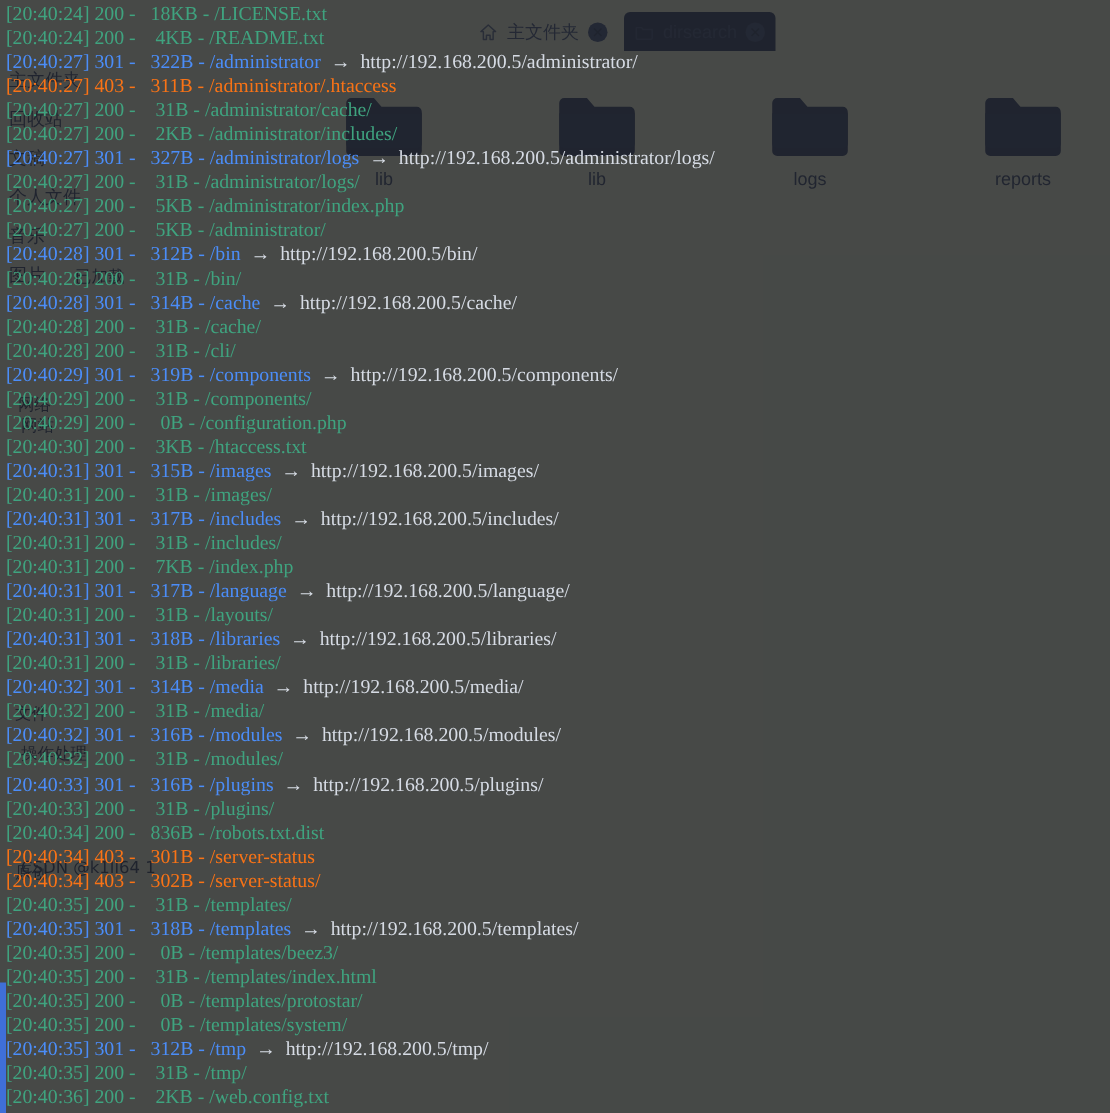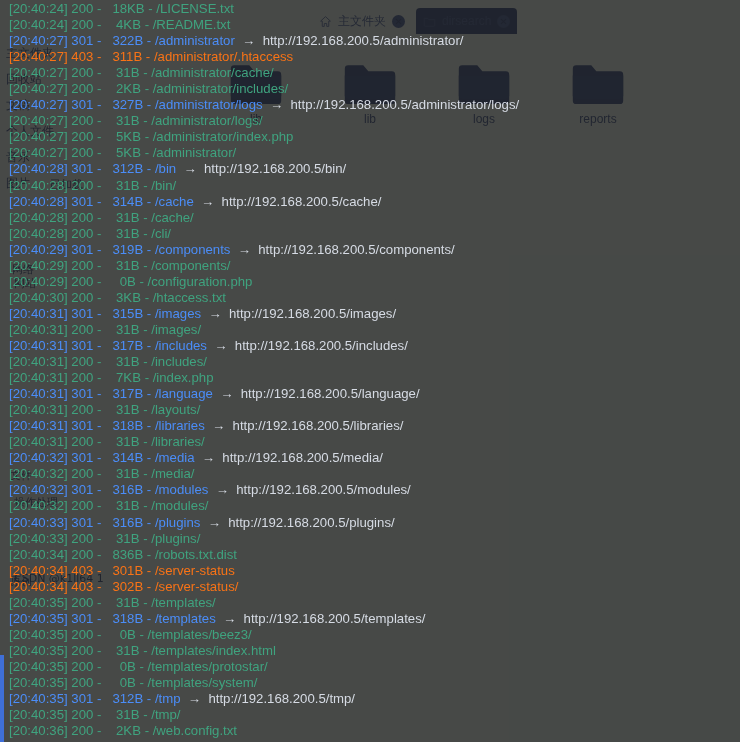--- a/index.html
+++ b/index.html
@@ -68,21 +68,21 @@
     line-height: 26px;
   }
   .fm-sidebar div { white-space: nowrap; }
 
   
   .fm-icons {
     position: absolute;
     left: 222px;
     top: 56px;
     display: flex;
-    gap: 46px;
+    gap: 74px;
   }
   .fm-icon { width: 68px; text-align: center; }
   .fm-icon .glyph { width:68px; height:54px; display:flex; align-items:center; justify-content:center; }
   .fm-icon svg { display:block; }
   .fm-icon .cap {
     font-family: "Liberation Sans", "DejaVu Sans", sans-serif;
     font-size: 12px;
     color: #2e3443;
     margin-top: 2px;
   }
@@ -100,24 +100,24 @@
   #terminal {
     position: absolute;
     inset: 0;
     z-index: 2;
     background: rgba(30,34,44,0.82);
     padding: 1px 0 0 0;
     overflow: hidden;
   }
 
   #term-body {
-    font-family: Liberation Sans, sans-serif;
+    font-family: Liberation Serif, serif;
     font-size: 13.2px;
     line-height: 16.05px;
-    padding-left: 9px;
+    padding-left: 4px;
     white-space: pre;
     letter-spacing: 0px;
   }
 
   .row { white-space: pre; }
   .c-ok    { color: #3fa37f; }
   .c-redir { color: #4b8df8; }
   .c-forb  { color: #f97316; }
   .c-url   { color: #d6dbe4; }
   .c-arrow { color: #d6dbe4; }

